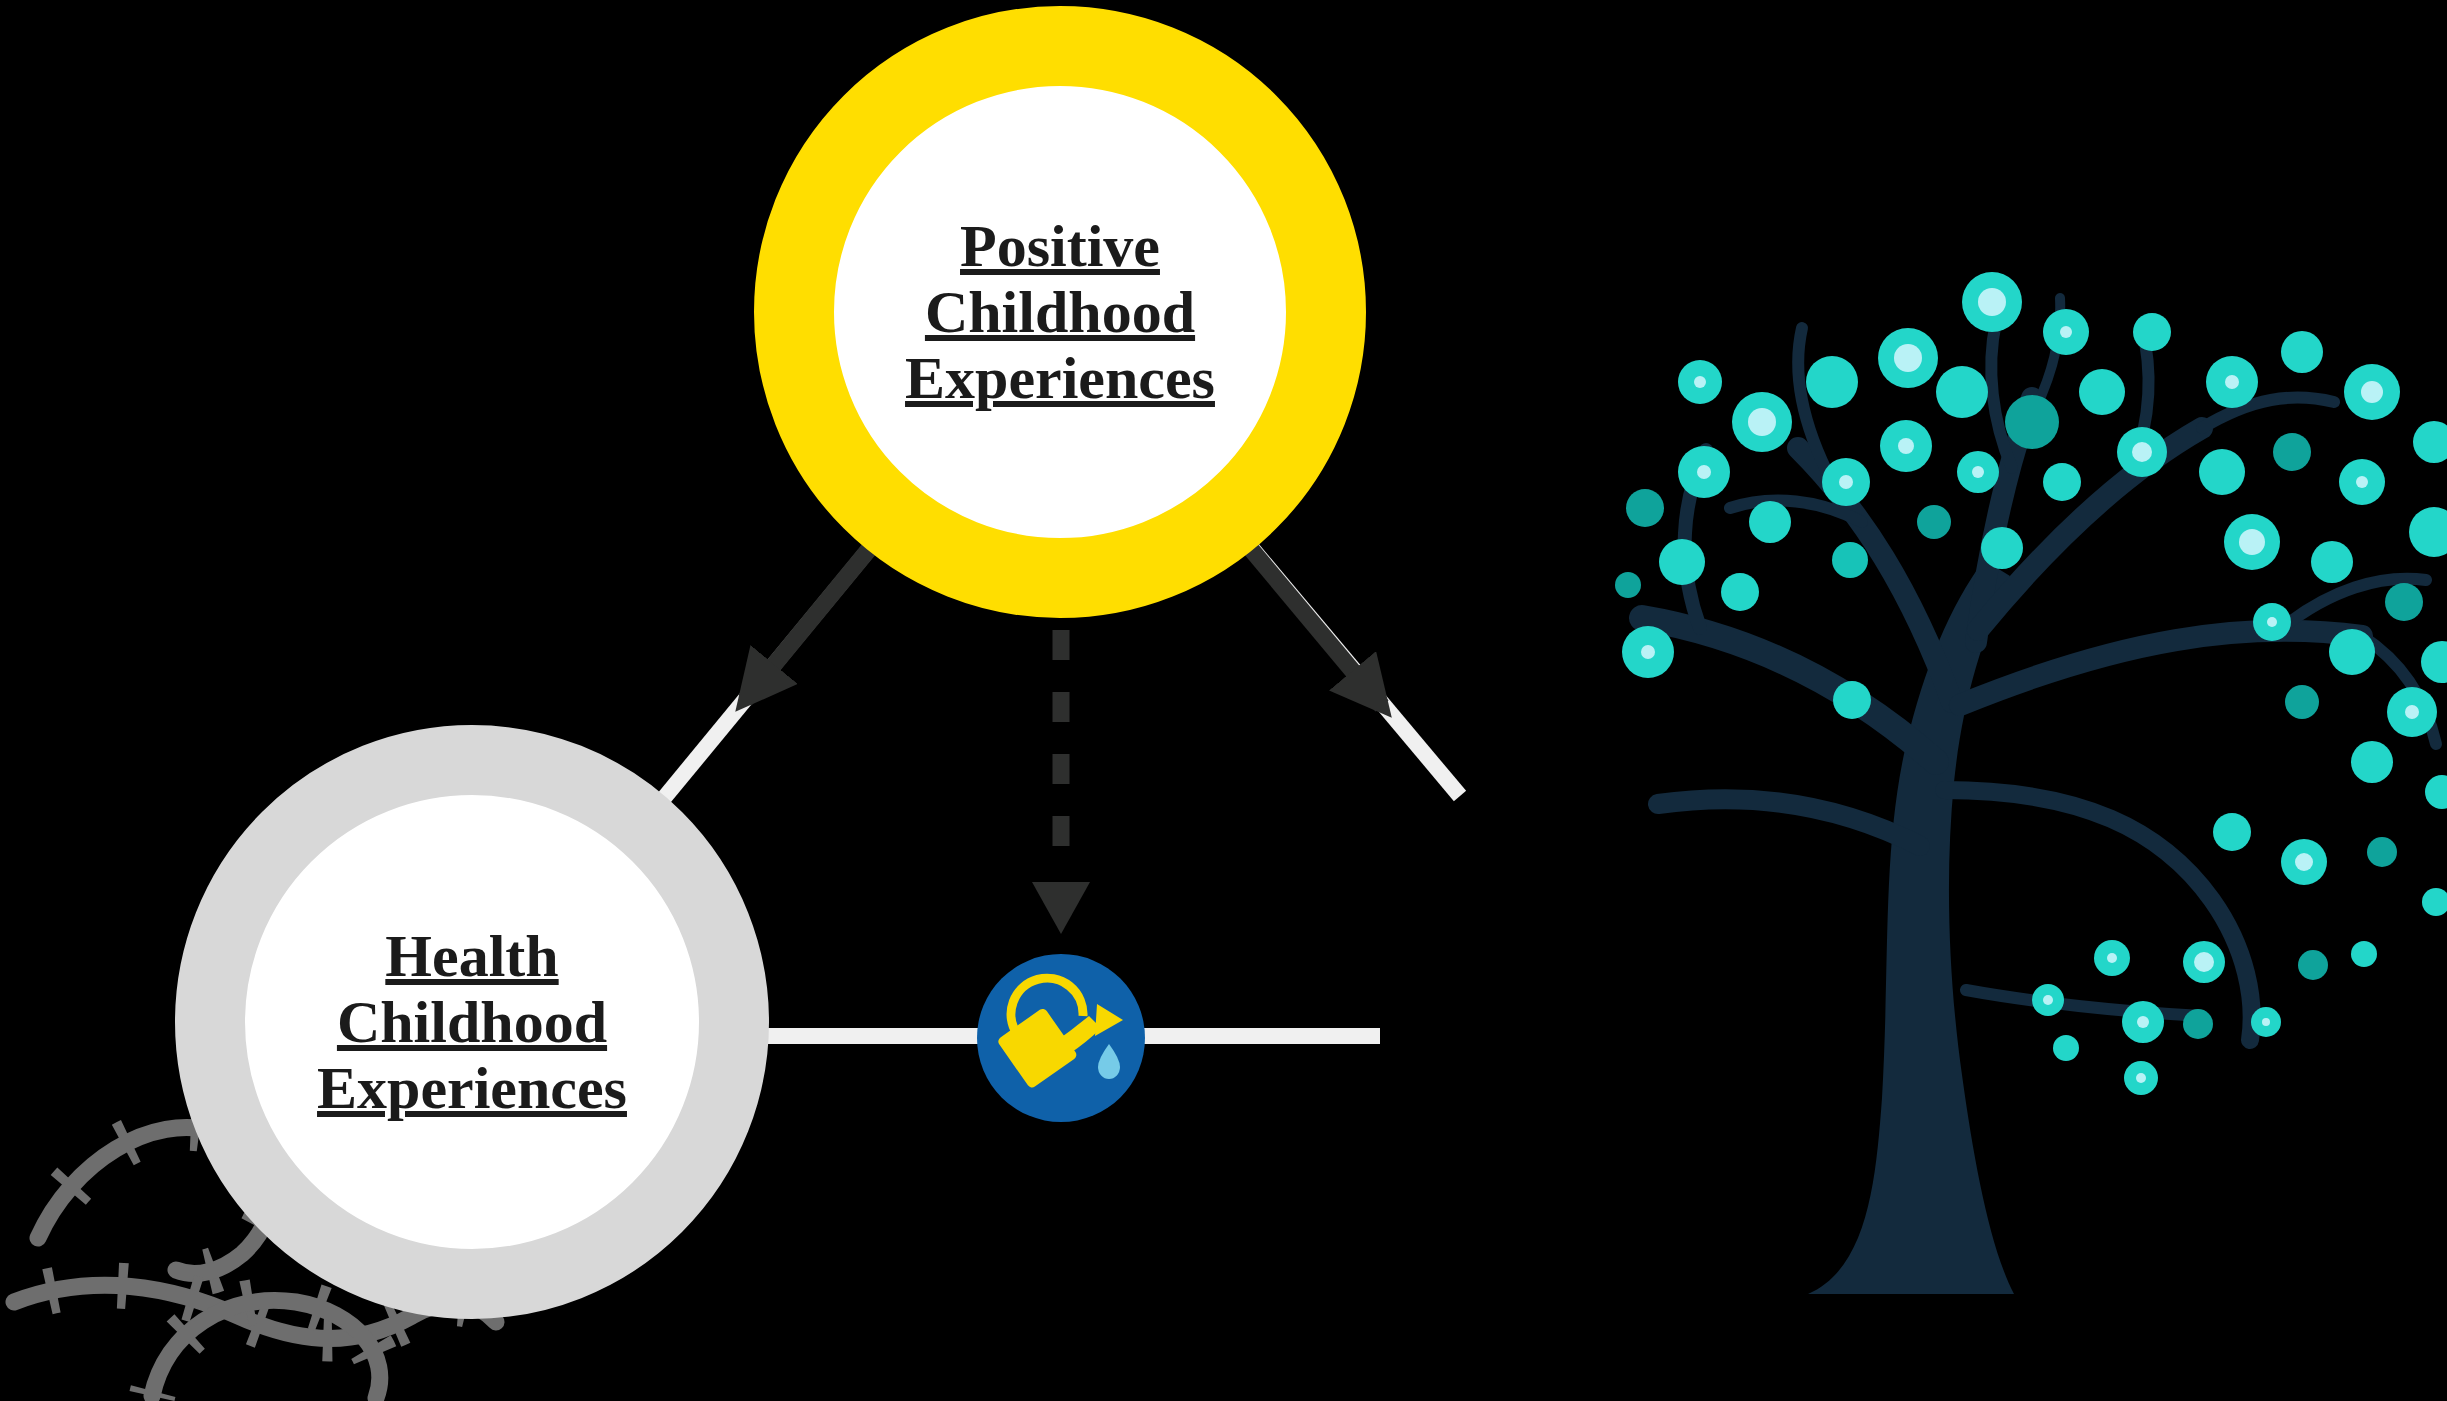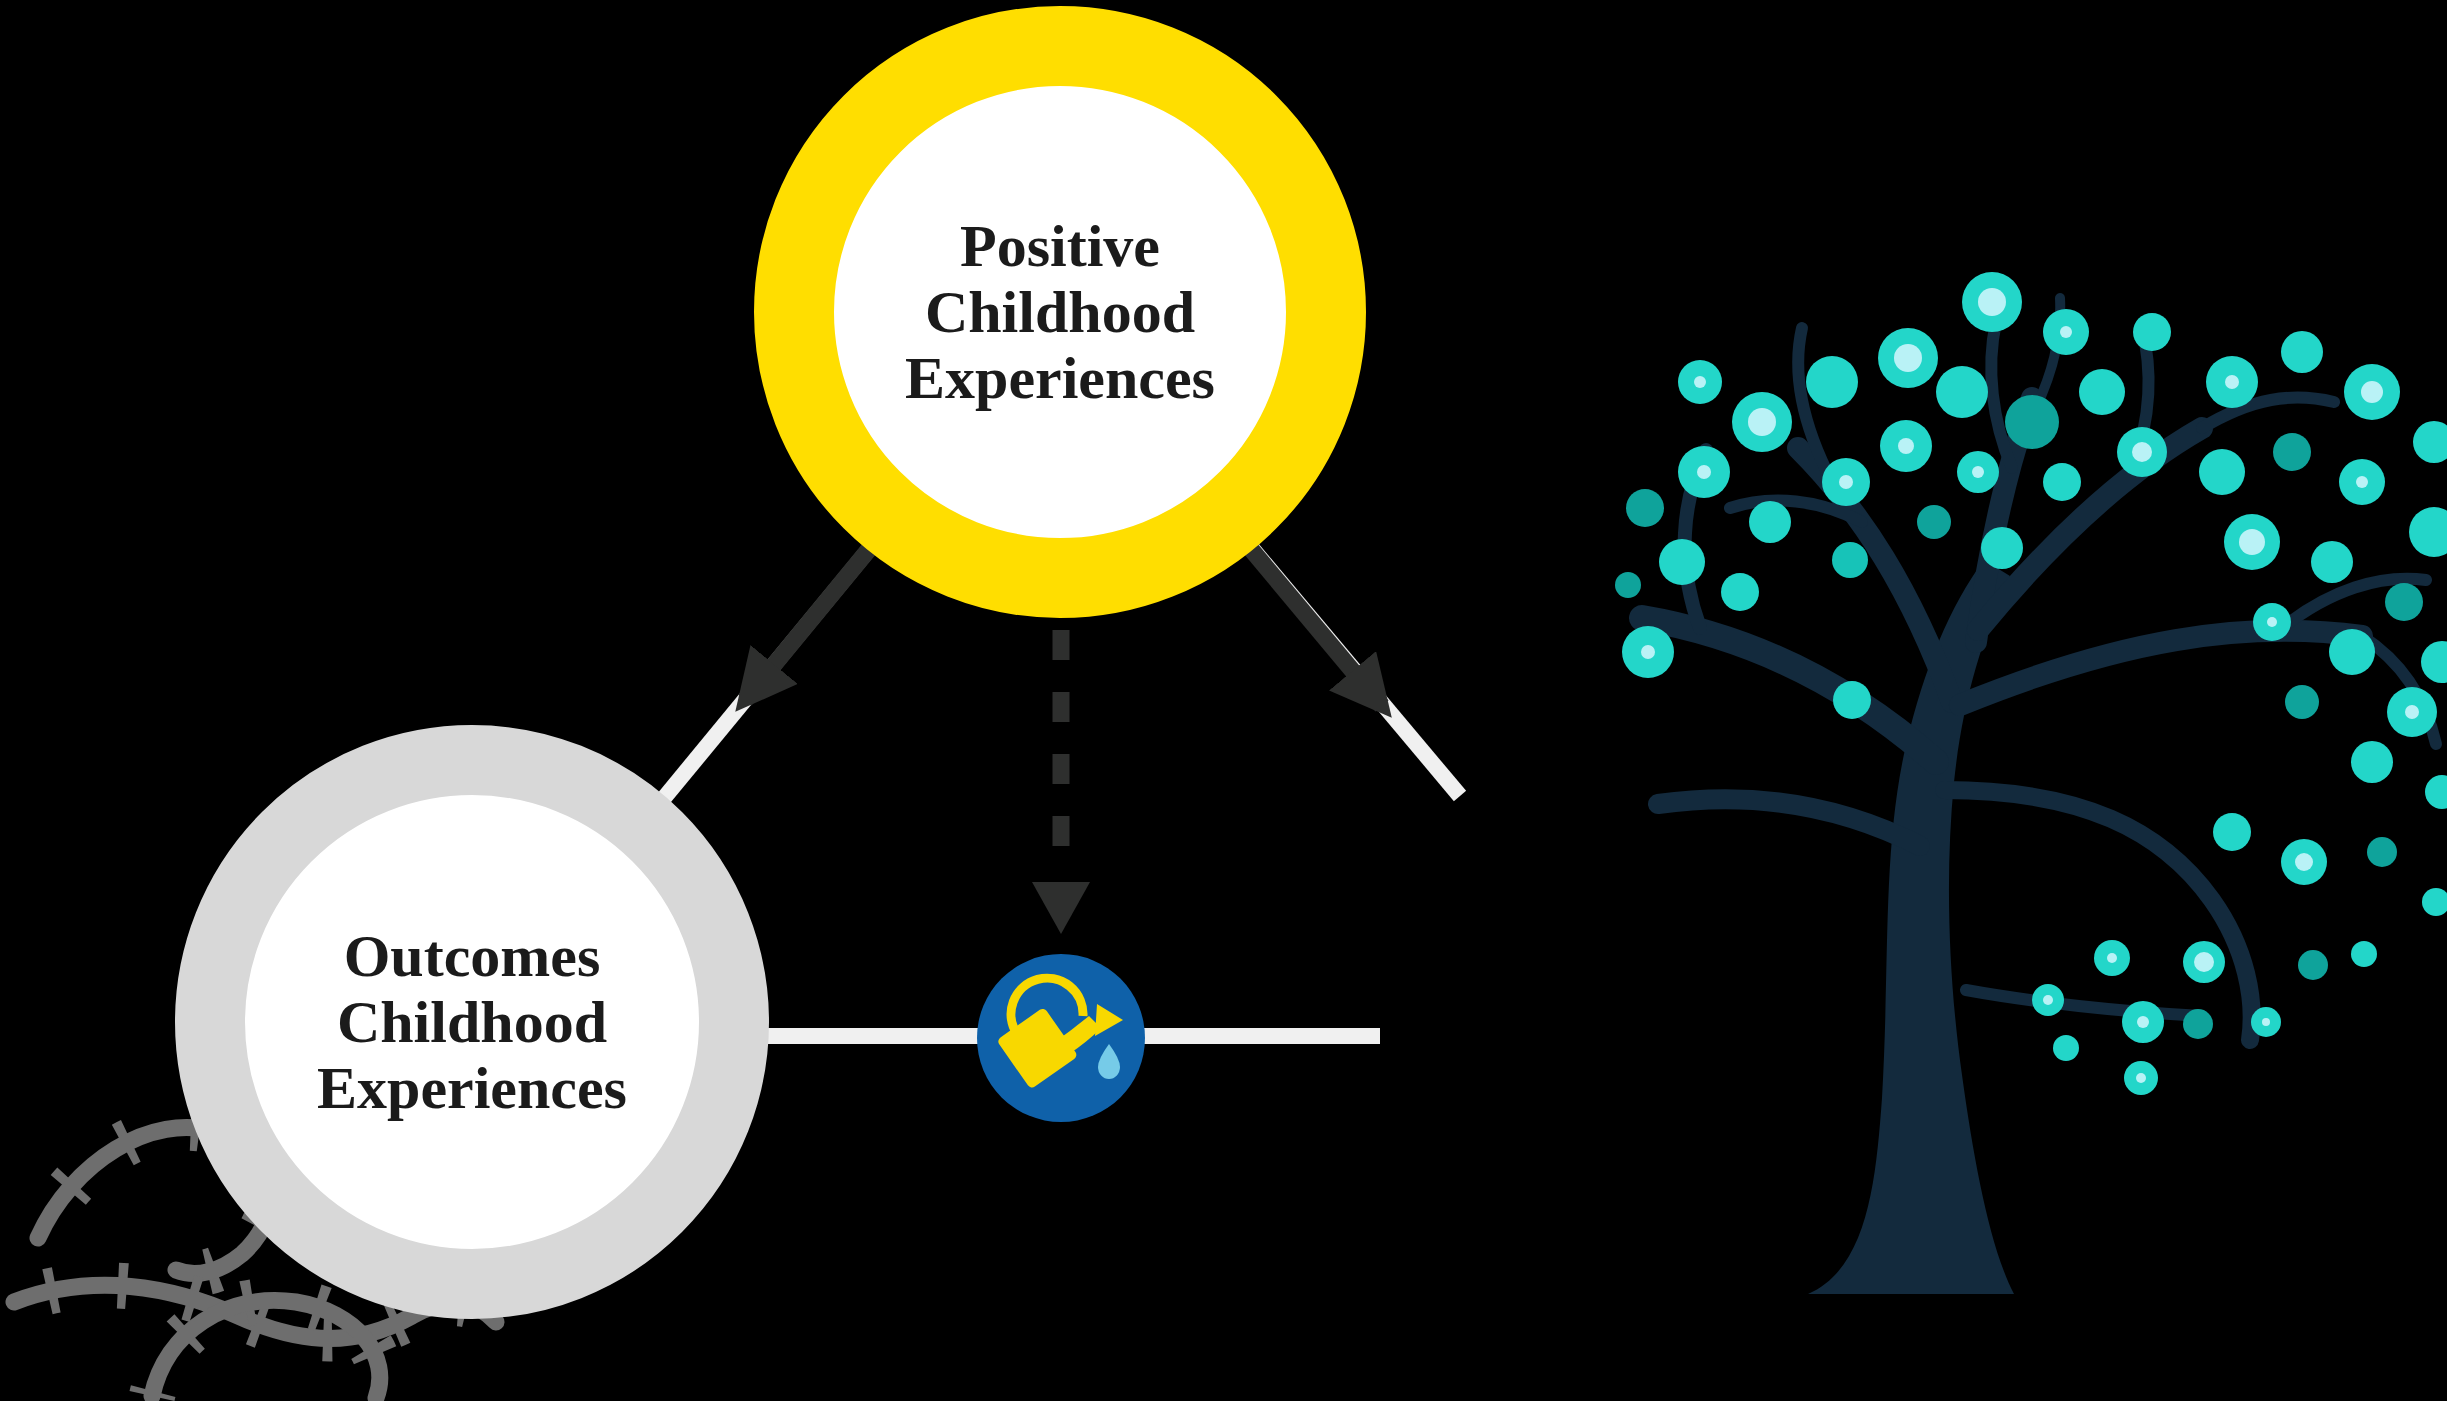--- a/index.html
+++ b/index.html
@@ -19,21 +19,21 @@
   .arrowhead{fill:var(--arrow,#2E2F2E);}
   .dash{stroke:var(--arrow,#2E2F2E);stroke-width:17;stroke-dasharray:30 32;fill:none;}
   .trunk{fill:var(--tree-trunk,#132A3D);}
   .branch{stroke:var(--tree-trunk,#132A3D);fill:none;stroke-linecap:round;}
   .lf-b{fill:var(--leaf-bright,#23D6C9);} .lf-m{fill:var(--leaf-mid,#17C3B8);}
   .lf-d{fill:var(--leaf-dark,#0FA39B);} .lf-i{fill:var(--leaf-inner,#B9F2F6);}
   .vine{stroke:var(--vine,#6E6E6E);fill:none;stroke-linecap:round;}
   .vine-thorns{stroke:var(--vine,#6E6E6E);fill:none;stroke-width:46;stroke-dasharray:9 62;stroke-linecap:butt;}
   .node{position:absolute;box-sizing:border-box;border-style:solid;border-radius:50%;
         background:var(--node-fill,#fff);z-index:2;display:flex;flex-direction:column;
-        align-items:center;justify-content:center;text-align:center;color:var(--text,#1B1B1B);}
+        align-items:center;justify-content:center;text-align:center;color:var(--text,#1B1B1B);text-decoration:underline;}
   .node .line{font-weight:700;font-size:60px;line-height:66px;white-space:nowrap;}
   .node-positive{left:754px;top:6px;width:612px;height:612px;border-width:80px;border-color:var(--ring-positive,#FFDE00);}
   .node-adverse{left:175px;top:725px;width:594px;height:594px;border-width:70px;border-color:var(--ring-adverse,#D8D8D8);}
   .node-health{left:1368px;top:722px;width:584px;height:584px;border-width:70px;border-color:var(--ring-health,#65B7AB);}
   .watering-circle{position:absolute;left:977px;top:954px;width:168px;height:168px;border-radius:50%;
         background:var(--watering-bg,#0F61A9);z-index:3;}
   .can-body{fill:var(--watering-can,#F8D800);}
   .can-handle{stroke:var(--watering-can,#F8D800);stroke-width:9;fill:none;}
   .drop{fill:var(--water-drop,#76CBE8);}
 </style>
@@ -180,21 +180,21 @@
     </g>
   </svg>
 
   <div class="node node-positive">
     <div class="line">Positive</div>
     <div class="line">Childhood</div>
     <div class="line">Experiences</div>
   </div>
 
   <div class="node node-adverse">
-    <div class="line">Outcomes</div>
+    <div class="line">Health</div>
     <div class="line">Childhood</div>
     <div class="line">Experiences</div>
   </div>
 
 
   <div class="watering-circle">
     <svg width="168" height="168" viewBox="0 0 168 168">
       <path class="can-handle" d="M40,80 A36,36 0 1 1 106,62"></path>
       <rect class="can-body" x="-30" y="-28" width="58" height="60" rx="5" transform="translate(60,92) rotate(-35)"></rect>
       <path class="can-body" d="M78,88 C92,78 102,70 112,62 L124,74 C114,84 104,92 92,100 Z"></path>

